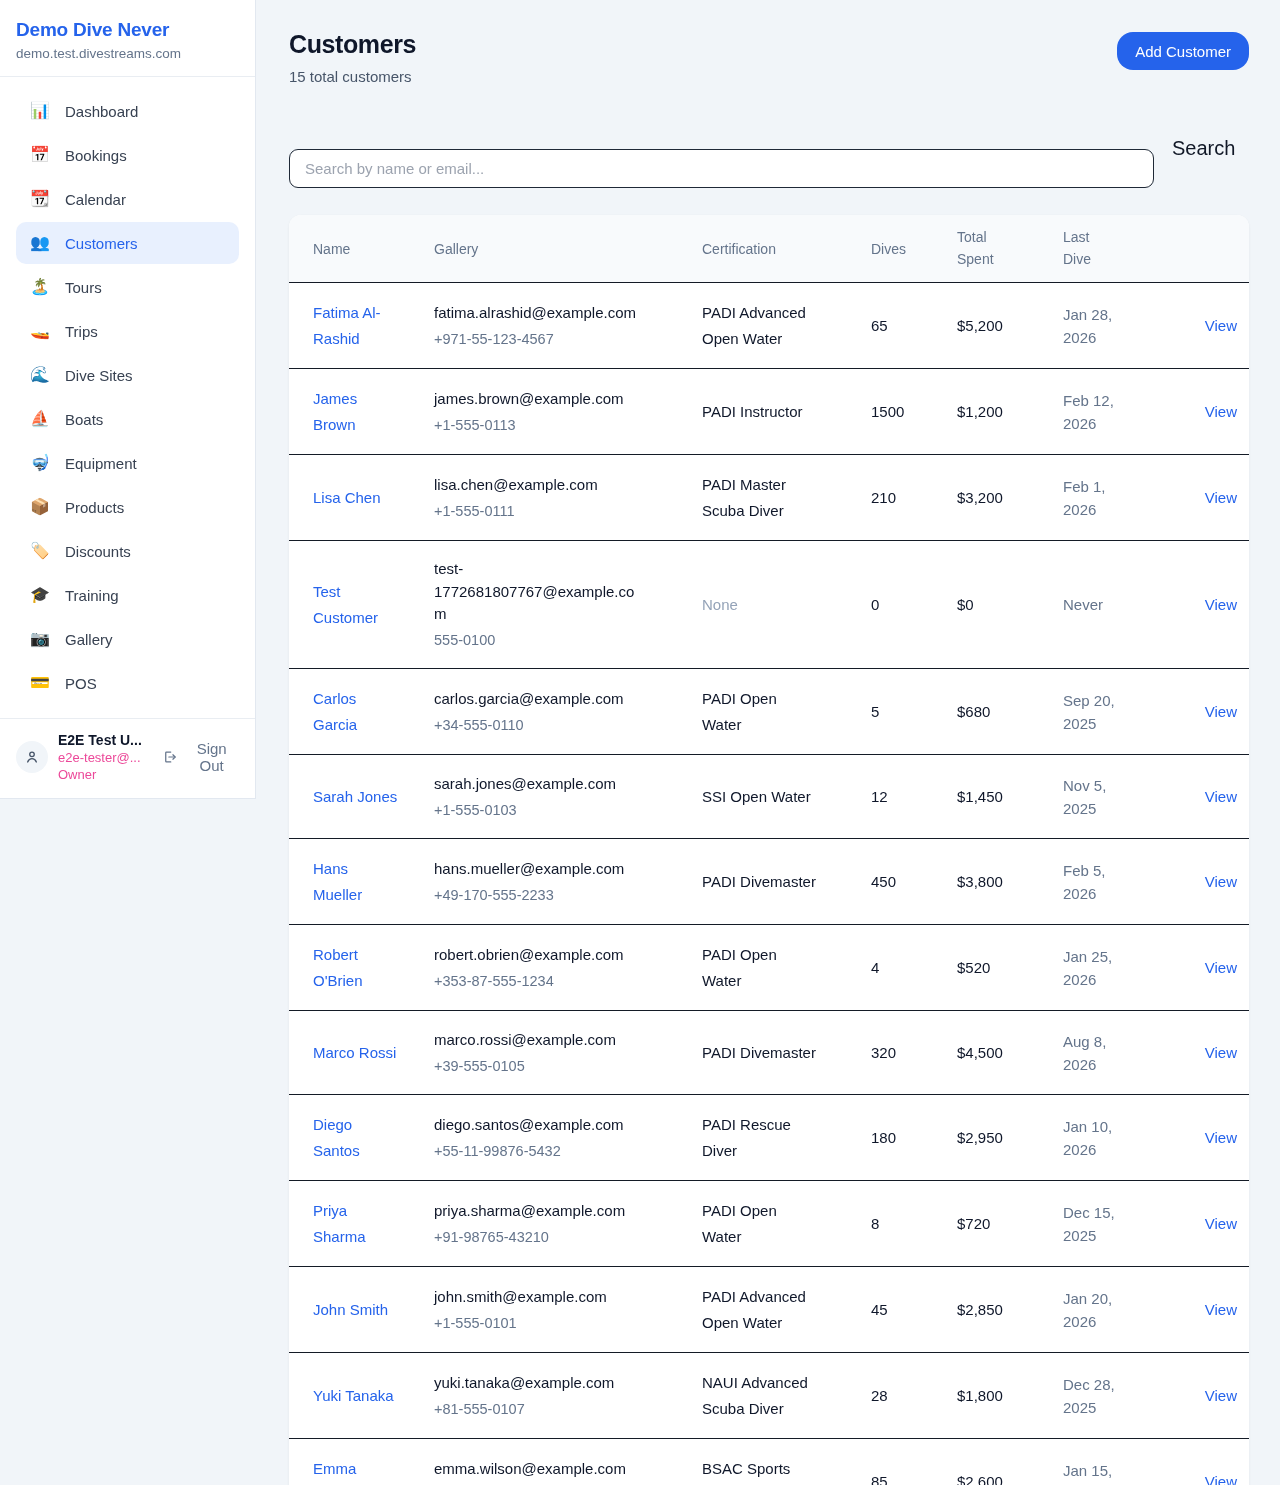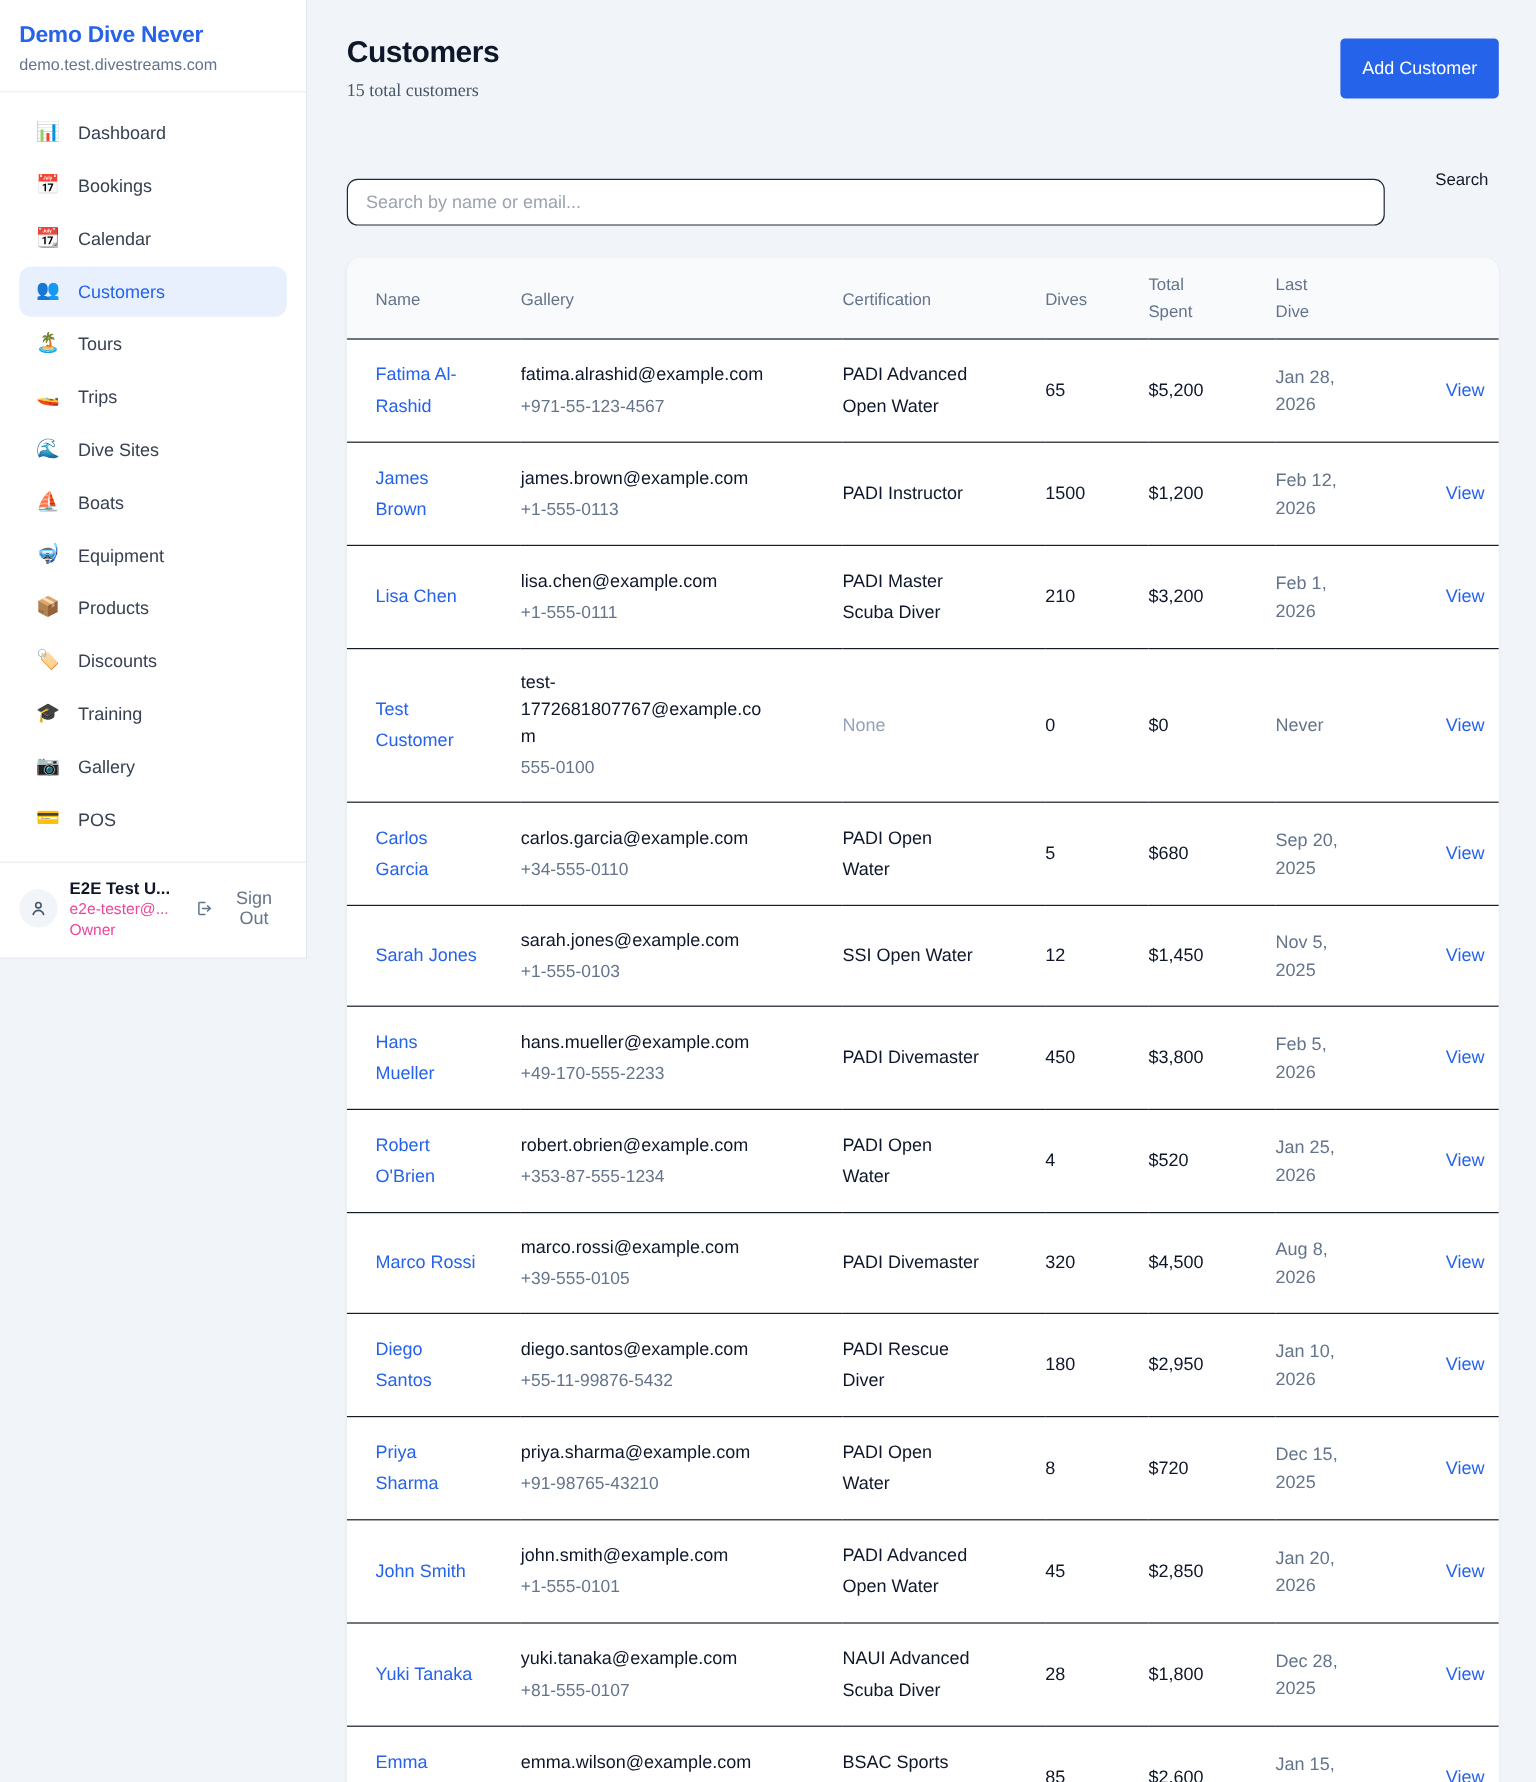--- a/index.html
+++ b/index.html
@@ -26,30 +26,30 @@
   .user-text { min-width:0; width:98px; }
   .user-name { font-size:14px; font-weight:700; color:#0f172a; white-space:nowrap; }
   .user-email,.user-role { font-size:13px; color:#ec4899; margin-top:2px; white-space:nowrap; }
   .signout { display:flex; align-items:center; gap:7px; font-size:15px; color:#64748b;
     background:none; border:none; cursor:pointer; font-family:inherit; margin-left:2px; }
 
   
   .main { position:absolute; left:257px; top:0; width:1023px; padding:30px 31px 30px 32px; }
   .page-head { display:flex; justify-content:space-between; align-items:flex-start; }
   .page-title { font-size:25px; font-weight:700; letter-spacing:-.4px; color:#0f172a; }
-  .page-sub { font-size:15px; color:#475569; margin-top:9px;font-family:Liberation Serif, serif; }
-  .btn-primary { background:#2563eb; color:#fff; border:none; border-radius:4px;
-    height:50px; padding:0 18px; font-size:15px; font-weight:500; cursor:pointer;
+  .page-sub { font-size:15px; color:#475569; margin-top:9px; }
+  .btn-primary { background:#2563eb; color:#fff; border:none; border-radius:16px;
+    height:38px; padding:0 18px; font-size:15px; font-weight:500; cursor:pointer;
     font-family:inherit; margin-top:2px; }
   .search-row { display:flex; align-items:center; margin-top:24px; }
   .search-input { flex:0 0 865px; height:39px; border:1px solid #1f2937; border-radius:9px;
     padding:0 15px; font-size:15px; font-family:inherit; color:#0f172a; background:#fff; outline:none;margin-top:40px; }
   .search-input::placeholder { color:#9ca3af; }
-  .search-btn { background:none; border:none; font-size:14px; color:#111827;
-    font-family:inherit; cursor:pointer; margin-left:42px; }
+  .search-btn { background:none; border:none; font-size:20px; color:#111827;
+    font-family:inherit; cursor:pointer; margin-left:18px; }
 
   
   .card { margin-top:27px; background:#fff; border-radius:12px; overflow:hidden;
     box-shadow:0 1px 3px rgba(16,24,40,.06); }
   table { width:100%; border-collapse:collapse; table-layout:fixed; }
   thead th { background:#f8fafc; text-align:left; font-weight:400; font-size:14px;
     color:#64748b; padding:12px 12px 12px 0; vertical-align:middle; height:62px;
     border-bottom:1px solid #141b26; }
   th.c-name, td.c-name { padding-left:24px; }
   th .narrow { display:inline-block; max-width:46px; line-height:1.55; }

